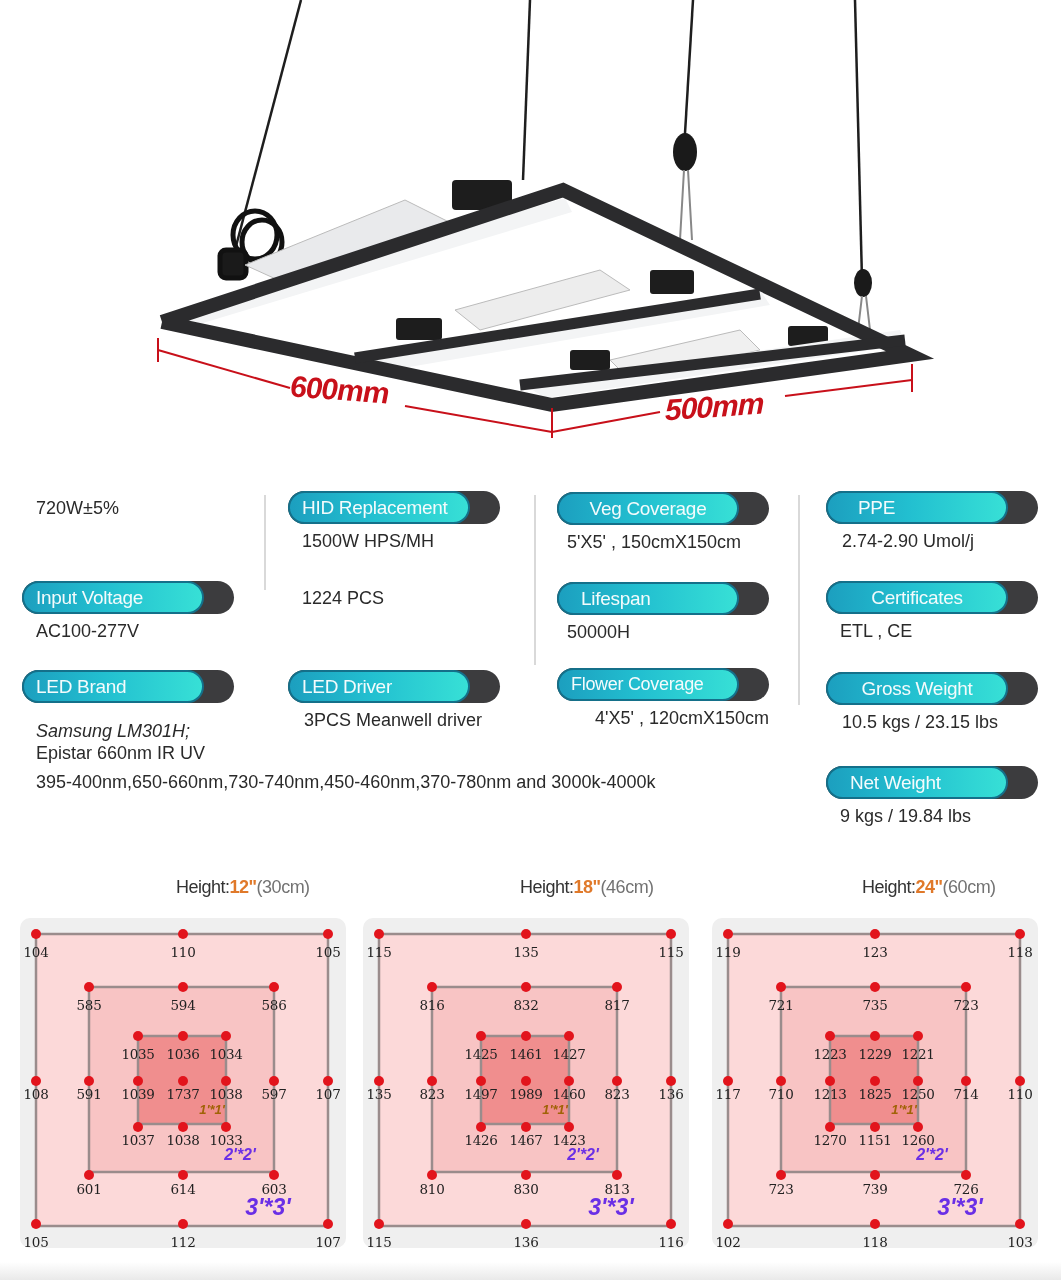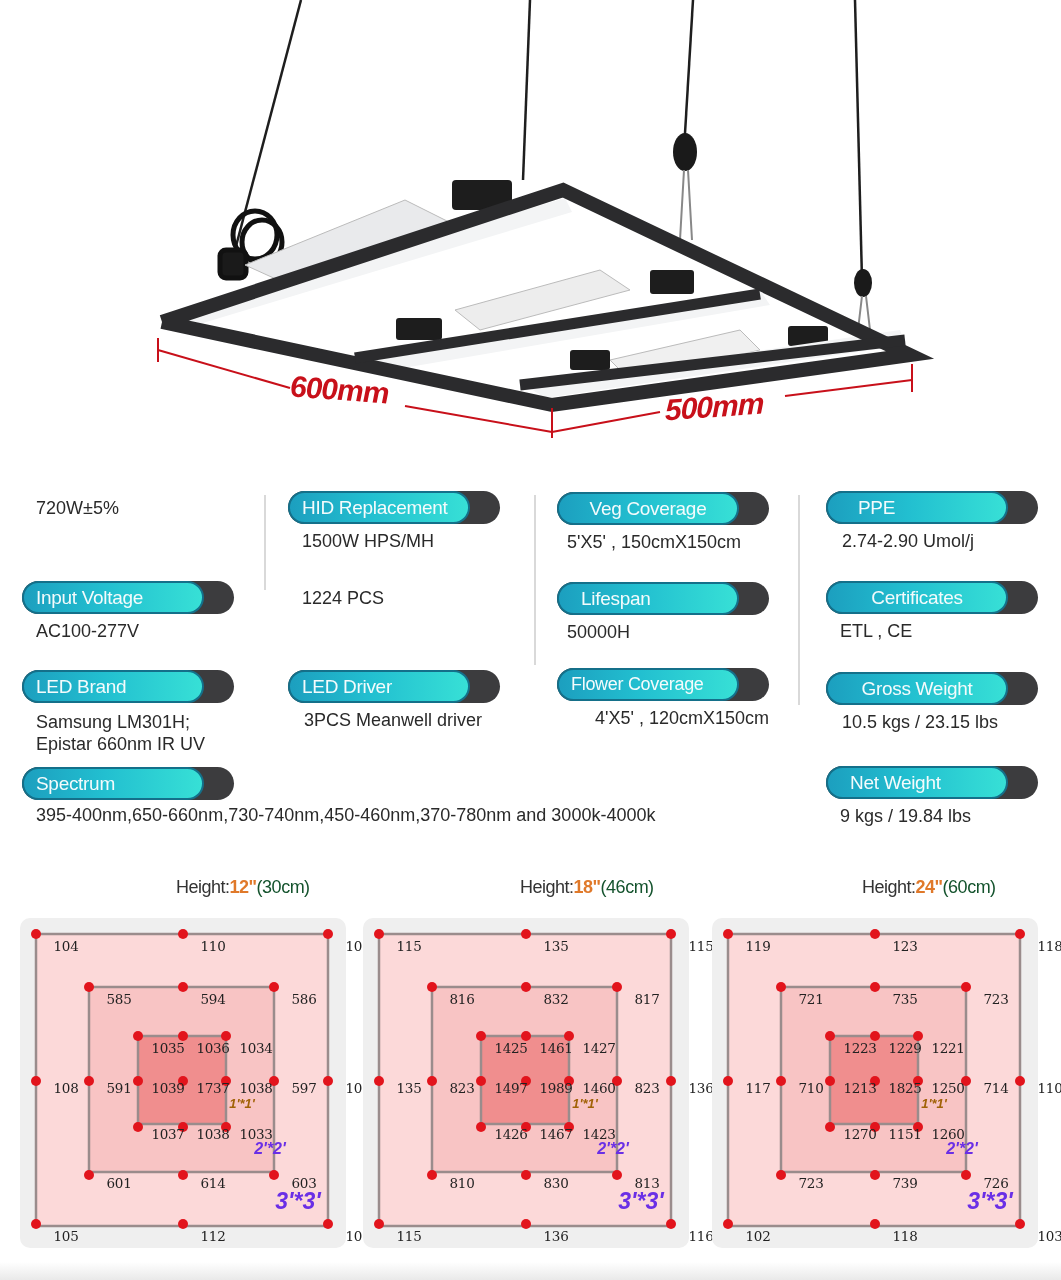--- a/index.html
+++ b/index.html
@@ -18,21 +18,21 @@
     background: linear-gradient(90deg, #1c9fbf 0%, #22bfd0 45%, #37e0d6 100%);
     border: 2px solid #14708a; color: #f4fbfc; font-size: 19px; line-height: 29px; padding-left: 12px;
     white-space: nowrap; overflow: hidden; letter-spacing: -0.3px; }
   .pill-inner.center { text-align: center; padding-left: 0; }
   .spec-value { font-size: 18px; color: #2a2a2a; margin-top: 6px; white-space: nowrap; line-height: 22px; padding-left: 14px; }
   .vdiv { position: absolute; width: 2px; background: #d9d9d9; }
 
   
   .map-title { position: absolute; font-size: 18px; color: #333; white-space: nowrap; letter-spacing: -0.5px; }
   .map-title .h-in { color: #e0792a; font-weight: bold; }
-  .map-title .h-cm { color: #14532d; text-align: center; }
+  .map-title .h-cm { color: #737373; text-align: center; }
   .map { position: absolute; top: 918px; width: 326px; height: 330px; background: #efefef; border-radius: 10px; }
   .map svg { position: absolute; left: 0; top: 0; }
 
   .bottom-shadow { position: absolute; left: 0; top: 1262px; width: 1061px; height: 18px;
     background: linear-gradient(180deg, #ffffff 0%, #e9e9e9 100%); }
 </style>
 </head>
 <body>
 
 <div id="product">
@@ -145,21 +145,21 @@
   <div class="pill">
       <div class="pill-inner center">Certificates</div>
     </div>
   <div class="spec-value">ETL , CE</div>
 </div>
 
 <div class="spec" style="left:22px; top:670px;">
   <div class="pill">
       <div class="pill-inner">LED Brand</div>
     </div>
-  <div class="spec-value" style="margin-top:8px;">Samsung LM301H;</div>
+  <div class="spec-value" style="margin-top:17px;font-style:italic;">Samsung LM301H;</div>
   <div class="spec-value" style="margin-top:0;">Epistar 660nm IR UV</div>
 </div>
 <div class="spec" style="left:288px; top:670px;">
   <div class="pill">
       <div class="pill-inner">LED Driver</div>
     </div>
   <div class="spec-value" style="padding-left:16px;">3PCS Meanwell driver</div>
 </div>
 <div class="spec" style="left:557px; top:668px;">
   <div class="pill">
@@ -168,23 +168,20 @@
   <div class="spec-value" style="padding-left:28px;text-align:right;">4'X5' , 120cmX150cm</div>
 </div>
 <div class="spec" style="left:826px; top:672px;">
   <div class="pill">
       <div class="pill-inner center">Gross Weight</div>
     </div>
   <div class="spec-value" style="padding-left:16px;">10.5 kgs / 23.15 lbs</div>
 </div>
 
 <div class="spec" style="left:22px; top:767px;">
-  <div class="pill">
-      <div class="pill-inner">Spectrum</div>
-    </div>
   <div class="spec-value" style="margin-top:4px;">395-400nm,650-660nm,730-740nm,450-460nm,370-780nm and 3000k-4000k</div>
 </div>
 <div class="spec" style="left:826px; top:766px;">
   <div class="pill">
       <div class="pill-inner" style="padding-left:22px;">Net Weight</div>
     </div>
   <div class="spec-value" style="padding-left:14px;">9 kgs / 19.84 lbs</div>
 </div>
 
 <div class="map-title" style="left:176px; top:877px;">
@@ -388,21 +385,21 @@
     <span class="v" style="left:308px;top:310px;">103</span>
     <span class="z z1" style="left:192px;top:177px;">1'*1'</span>
     <span class="z z2" style="left:220px;top:222px;">2'*2'</span>
     <span class="z z3" style="left:248px;top:274px;">3'*3'</span>
   </div>
 </div>
 
 <div class="bottom-shadow"></div>
 
 <style>
-  .vals { position: absolute; left: 0; top: 0; width: 326px; height: 340px; margin-left: 30px; }
+  .vals { position: absolute; left: 0; top: 6px; width: 326px; height: 340px; }
   .vals .v { position: absolute; transform: translateX(-50%); font-family: "DejaVu Serif", serif;
     font-size: 13.5px; color: #222; white-space: nowrap; letter-spacing: -0.3px; line-height: 16px; }
   .vals .z { position: absolute; transform: translateX(-50%); font-family: "Liberation Sans", sans-serif;
     font-style: italic; font-weight: bold; color: #6a2fe6; white-space: nowrap; line-height: 18px; }
   .vals .z1 { font-size: 13px; color: #a16207; }
   .vals .z2 { font-size: 16px; }
   .vals .z3 { font-size: 23px; }
 </style>
 
 </body></html>

